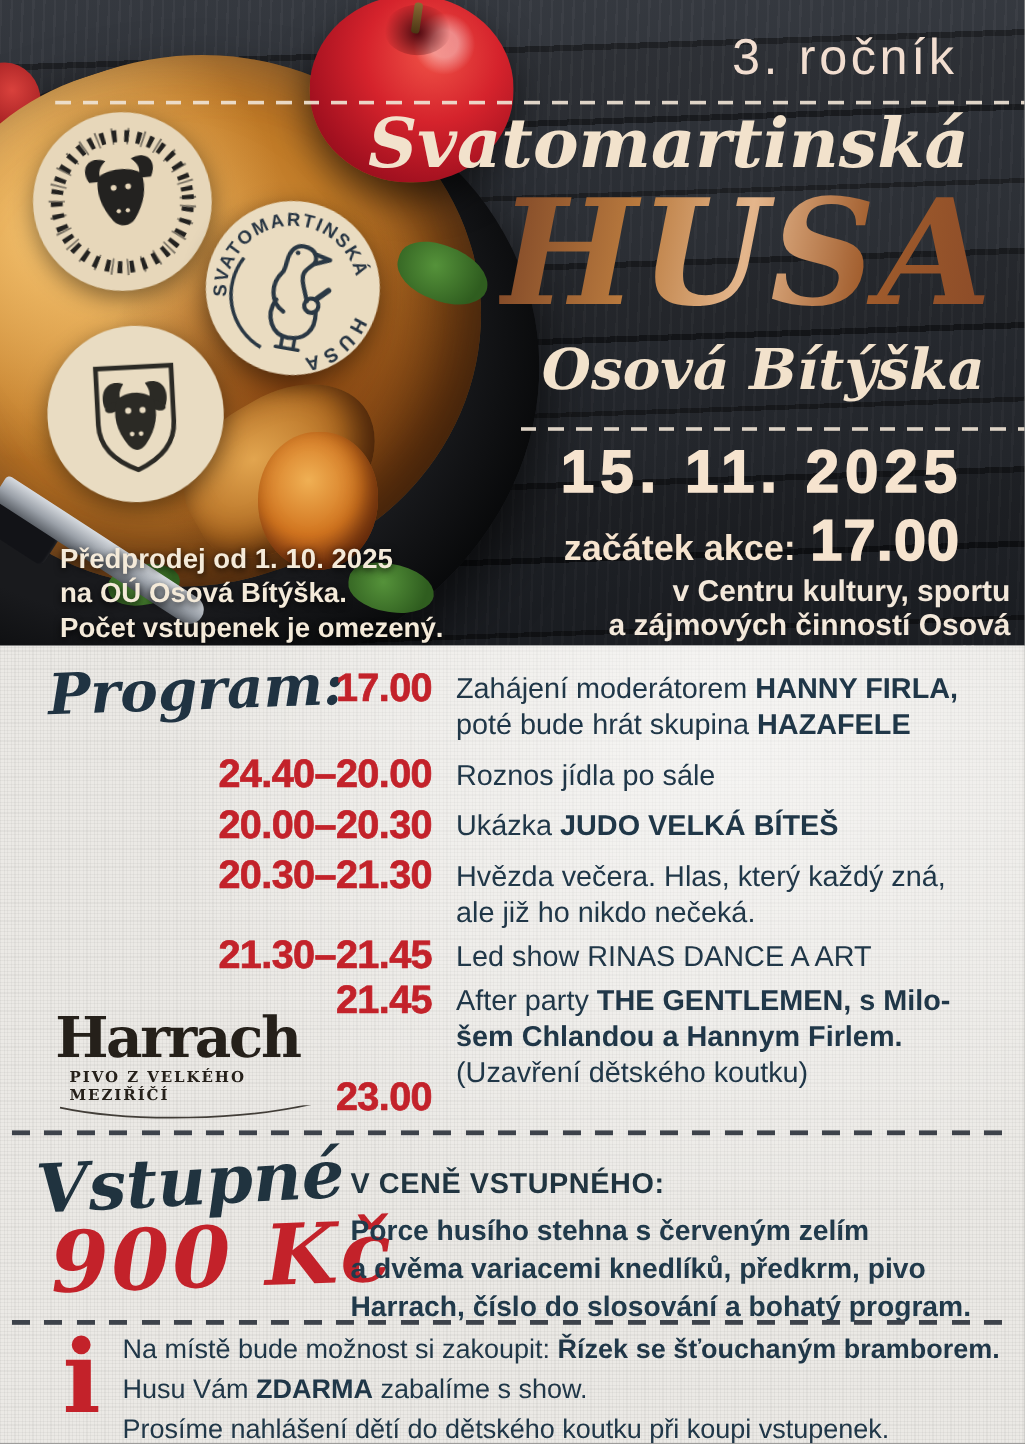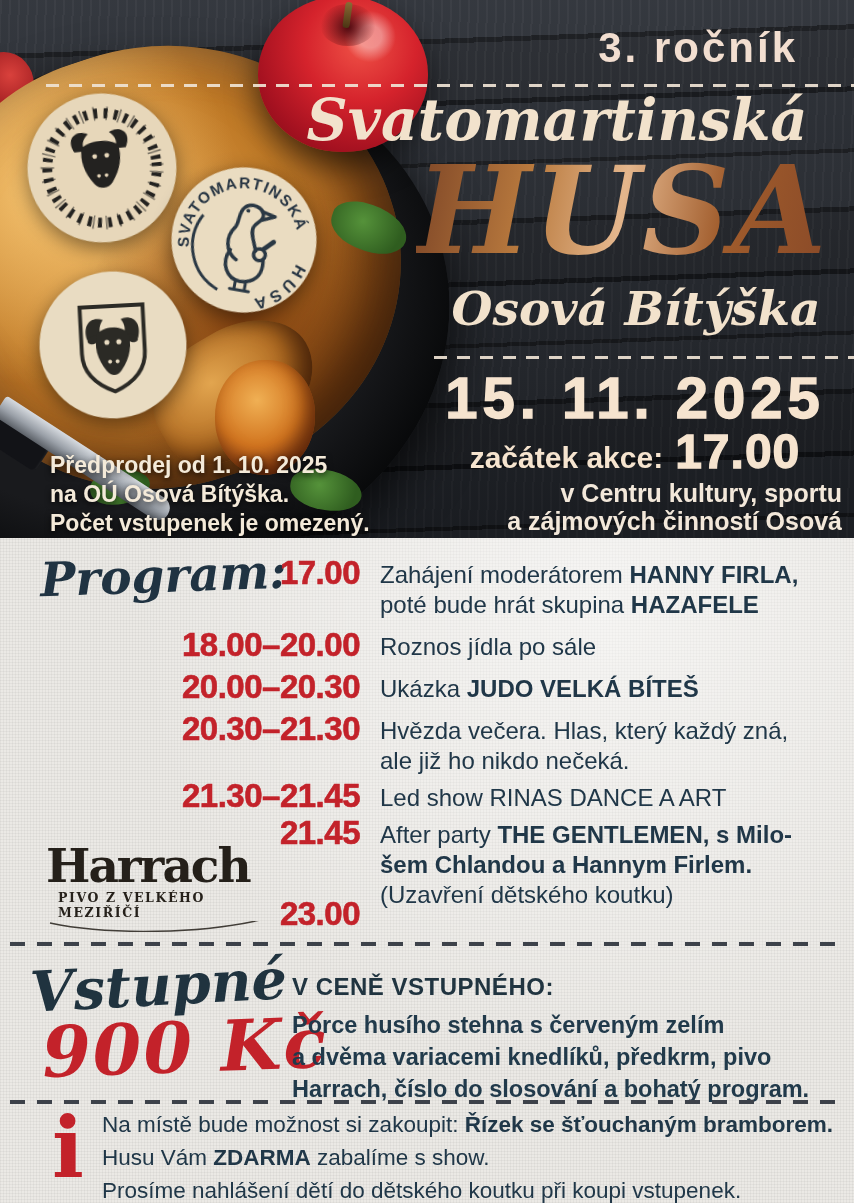--- a/index.html
+++ b/index.html
@@ -48,36 +48,36 @@
            radial-gradient(circle at 60% 32%, #ef5146 0%, #d5232c 38%, #a41120 72%, #7c0c17 97%);
          box-shadow:0 14px 30px rgba(0,0,0,.55);}
   .apple-dimple{position:absolute;left:62px;top:8px;width:56px;height:42px;border-radius:50%;
          background:radial-gradient(circle at 50% 55%, #4f0910 0%, rgba(120,14,23,.0) 75%);}
   .apple-stem{position:absolute;left:86px;top:6px;width:7px;height:26px;border-radius:3px;
          transform:rotate(8deg);background:linear-gradient(180deg,#8a6b35,#4b3413);}
   .badge{position:absolute;filter:drop-shadow(0 6px 10px rgba(0,0,0,.45));}
   .badge-wreath{left:26px;top:92px;width:152px;height:152px;transform:rotate(-6deg);}
   .badge-husa{left:170px;top:166px;width:148px;height:148px;transform:rotate(10deg);}
   .badge-shield{left:38px;top:270px;width:150px;height:150px;transform:rotate(-3deg);}
-  .edition{position:absolute;top:24px;right:56px;font-size:42px;font-weight:700;letter-spacing:3px;
+  .edition{position:absolute;top:24px;right:56px;font-size:42px;font-weight:400;letter-spacing:3px;
          color:#f2ded0;margin-left:24px;}
   .dashline{position:absolute;height:3px;
          background:repeating-linear-gradient(90deg,#efe3d4 0 13px,transparent 13px 23px);opacity:.92;}
   .dash1{top:84px;left:46px;right:0;}
   .dash2{top:356px;left:434px;right:0;}
   .script{font-family:"DejaVu Serif","Liberation Serif",serif;font-style:italic;font-weight:bold;}
   .title-top{position:absolute;left:266px;right:6px;top:90px;text-align:center;font-size:57px;
          line-height:1.05;color:#f2e2cc;}
   .title-main{position:absolute;left:416px;right:28px;top:146px;text-align:center;font-size:122px;
          line-height:1.05;letter-spacing:2px;color:#c08552;
          background:linear-gradient(100deg,#7d4526 0%,#b97a3e 28%,#e4b68c 50%,#a05c2c 74%,#8a4a28 100%);
          -webkit-background-clip:text;background-clip:text;-webkit-text-fill-color:transparent;}
   .title-sub{position:absolute;left:430px;right:12px;top:281px;text-align:center;font-size:47px;
          color:#f2e2cc;}
-  .date{position:absolute;left:430px;right:14px;top:364px;text-align:center;font-size:58px;
+  .date{position:absolute;left:430px;right:14px;top:364px;text-align:center;font-size:50px;
          font-weight:bold;letter-spacing:5px;color:#f6e4cf;-webkit-text-stroke:1.4px #f6e4cf;}
   .start-row{position:absolute;left:430px;right:14px;top:424px;display:flex;justify-content:center;
          align-items:baseline;gap:12px;color:#f6e4cf;}
   .start-label{font-size:30px;font-weight:bold;}
   .start-time{font-size:48px;font-weight:bold;-webkit-text-stroke:1.3px #f6e4cf;letter-spacing:1px;}
   .venue{position:absolute;left:416px;right:12px;top:479px;text-align:right;color:#f3e8da;
          font-size:25px;font-weight:bold;line-height:28px;}
   .presale{position:absolute;left:50px;top:451px;width:370px;color:#f4ead9;font-size:23px;
          font-weight:bold;line-height:29px;text-shadow:0 2px 6px rgba(0,0,0,.8);}
   
@@ -226,21 +226,21 @@
     <div id="program-rows">
   <div class="prow">
     <div class="ptime">17.00</div>
     <div class="pdesc">
             <div><span>Zahájení moderátorem </span><span class="b">HANNY FIRLA,</span></div>
             <div><span>poté bude hrát skupina </span><span class="b">HAZAFELE</span></div>
           </div>
   </div>
 
   <div class="prow">
-    <div class="ptime">18.00–20.00</div>
+    <div class="ptime">24.40–20.00</div>
     <div class="pdesc">
             <div><span>Roznos jídla po sále</span></div>
           </div>
   </div>
 
   <div class="prow">
     <div class="ptime">20.00–20.30</div>
     <div class="pdesc">
             <div><span>Ukázka </span><span class="b">JUDO VELKÁ BÍTEŠ</span></div>
           </div>

